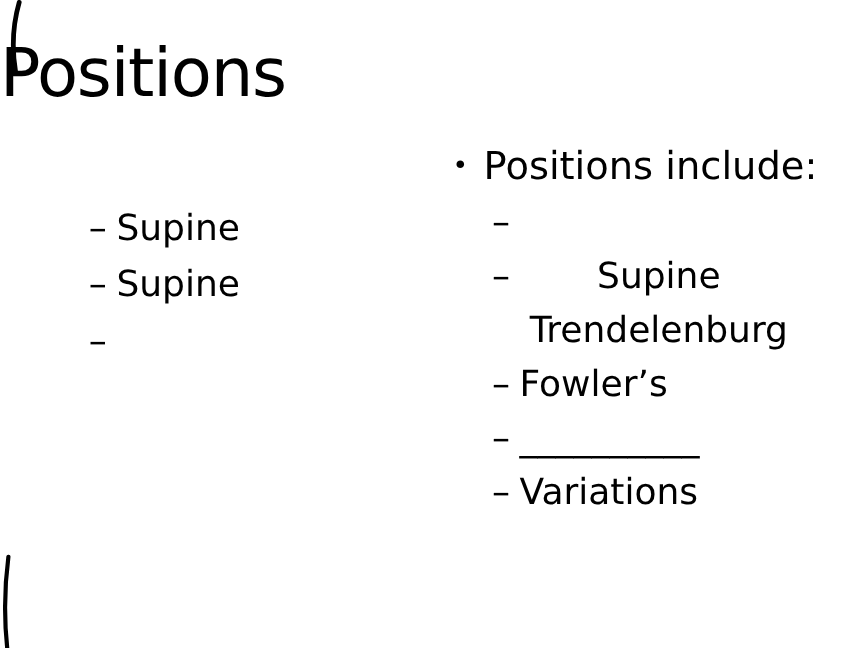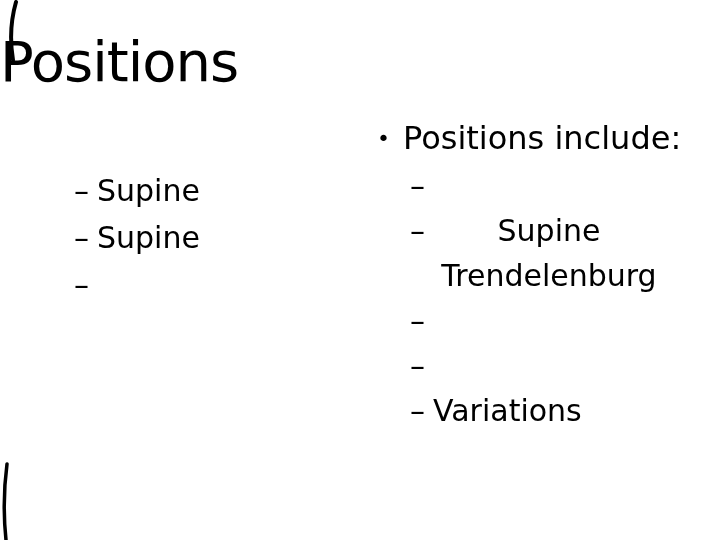--- a/index.html
+++ b/index.html
@@ -119,23 +119,25 @@
     <div class="sub-list">
       <div class="list-row">
         <span class="dash-cell">–</span>
       </div>
       <div class="list-row">
         <span class="dash-cell">–</span>
         <span class="item-label">Supine Trendelenburg</span>
       </div>
       <div class="list-row">
         <span class="dash-cell">–</span>
+        <span class="item-label">Fowler’s</span>
       </div>
       <div class="list-row">
         <span class="dash-cell">–</span>
+        <span class="item-label">__________</span>
       </div>
       <div class="list-row">
         <span class="dash-cell">–</span>
         <span class="item-label">Variations</span>
       </div>
     </div>
   </div>
 
 </div>
 

